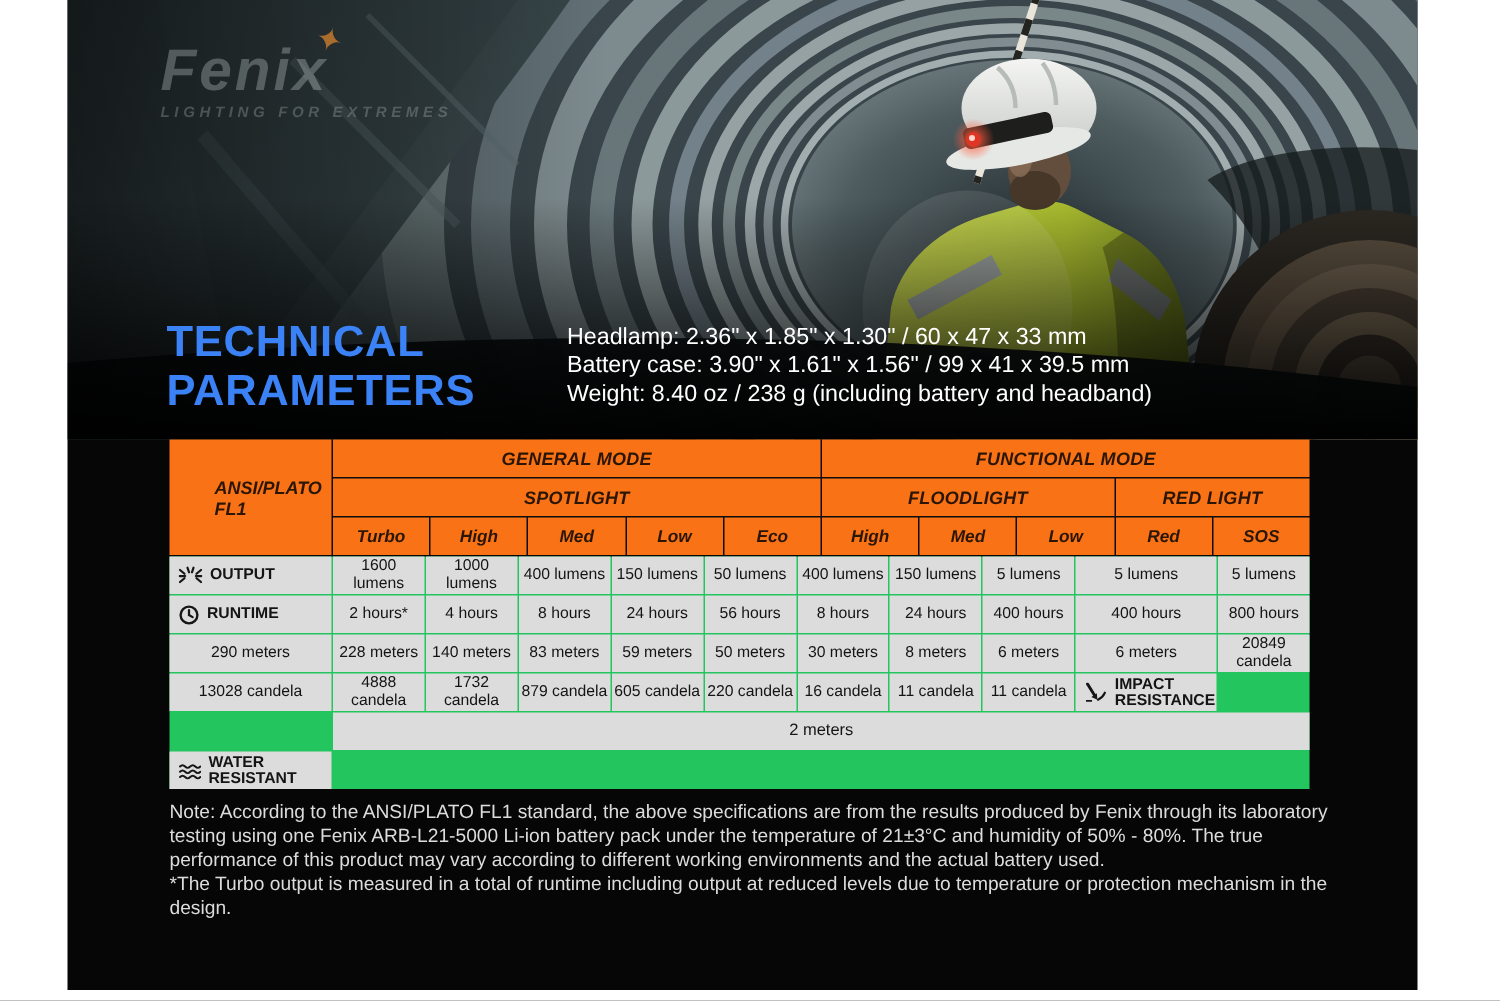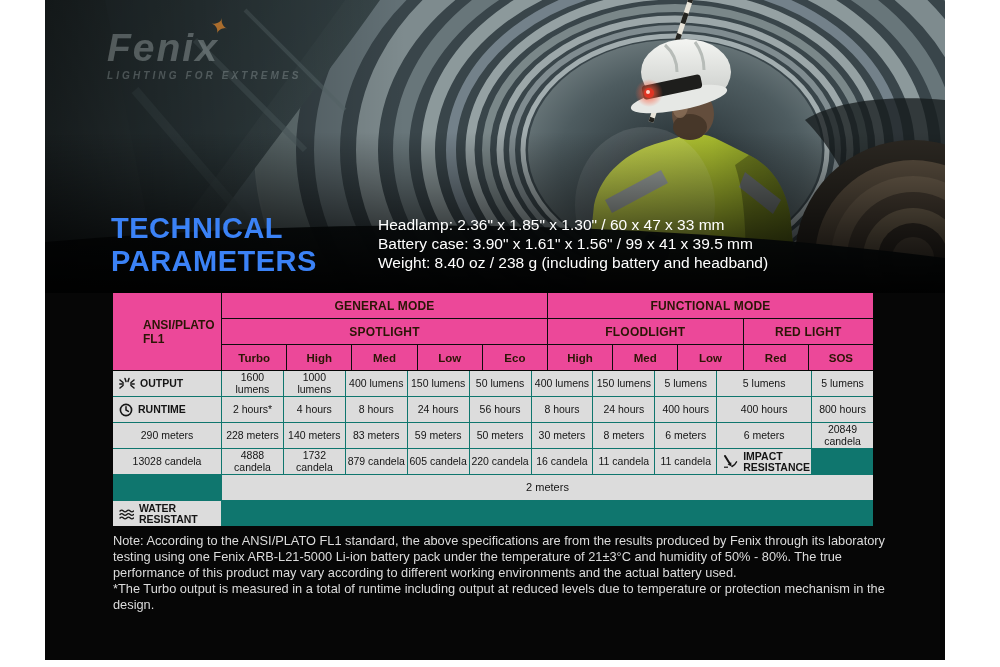--- a/index.html
+++ b/index.html
@@ -15,22 +15,22 @@
   .logo .tag{font-size:10px;letter-spacing:3.1px;color:rgba(210,220,220,0.26);margin-top:3px;font-weight:700;font-style:italic;}
 
   
   .heading{position:absolute;left:66px;top:212px;color:#3b82f6;font-weight:700;font-size:29px;line-height:33px;letter-spacing:.5px;}
   .specs{position:absolute;left:333px;top:216px;color:#ffffff;font-size:15.5px;line-height:18.8px;}
 
   
   .tbl{position:absolute;left:68px;top:293px;width:760px;}
   .ghead,.gbody{display:grid;grid-template-columns:108px repeat(10,1fr);gap:1px;}
   .ghead{background:#0d0d0d;grid-auto-rows:25px;}
-  .gbody{background:#0f766e;grid-auto-rows:25px;margin-top:1px;}
-  .oc{background:#ec4899;color:#2b1605;display:flex;align-items:center;justify-content:center;font-weight:700;}
+  .gbody{background:#22c55e;grid-auto-rows:25px;margin-top:1px;}
+  .oc{background:#f97316;color:#2b1605;display:flex;align-items:center;justify-content:center;font-weight:700;font-style:italic;}
   .corner{grid-row:1/4;grid-column:1;font-size:12px;padding-left:30px;}
   .mode1{grid-column:2/7}.mode2{grid-column:7/12}
   .lg1{grid-column:2/7}.lg2{grid-column:7/10}.lg3{grid-column:10/12}
   .oc.big{font-size:12px;letter-spacing:.2px;}
   .oc.hc{font-size:11.5px;}
   .dc{background:#dcdcdc;color:#141414;display:flex;align-items:center;justify-content:center;
       font-size:10.5px;line-height:11.5px;text-align:center;padding:1px 1px;}
   .lab{justify-content:flex-start;padding-left:6px;gap:5px;font-weight:700;font-size:10.5px;line-height:11px;text-align:left;letter-spacing:0;}
   .lab svg{flex:0 0 auto;}
   .span10{grid-column:2/12;font-size:11px;}

